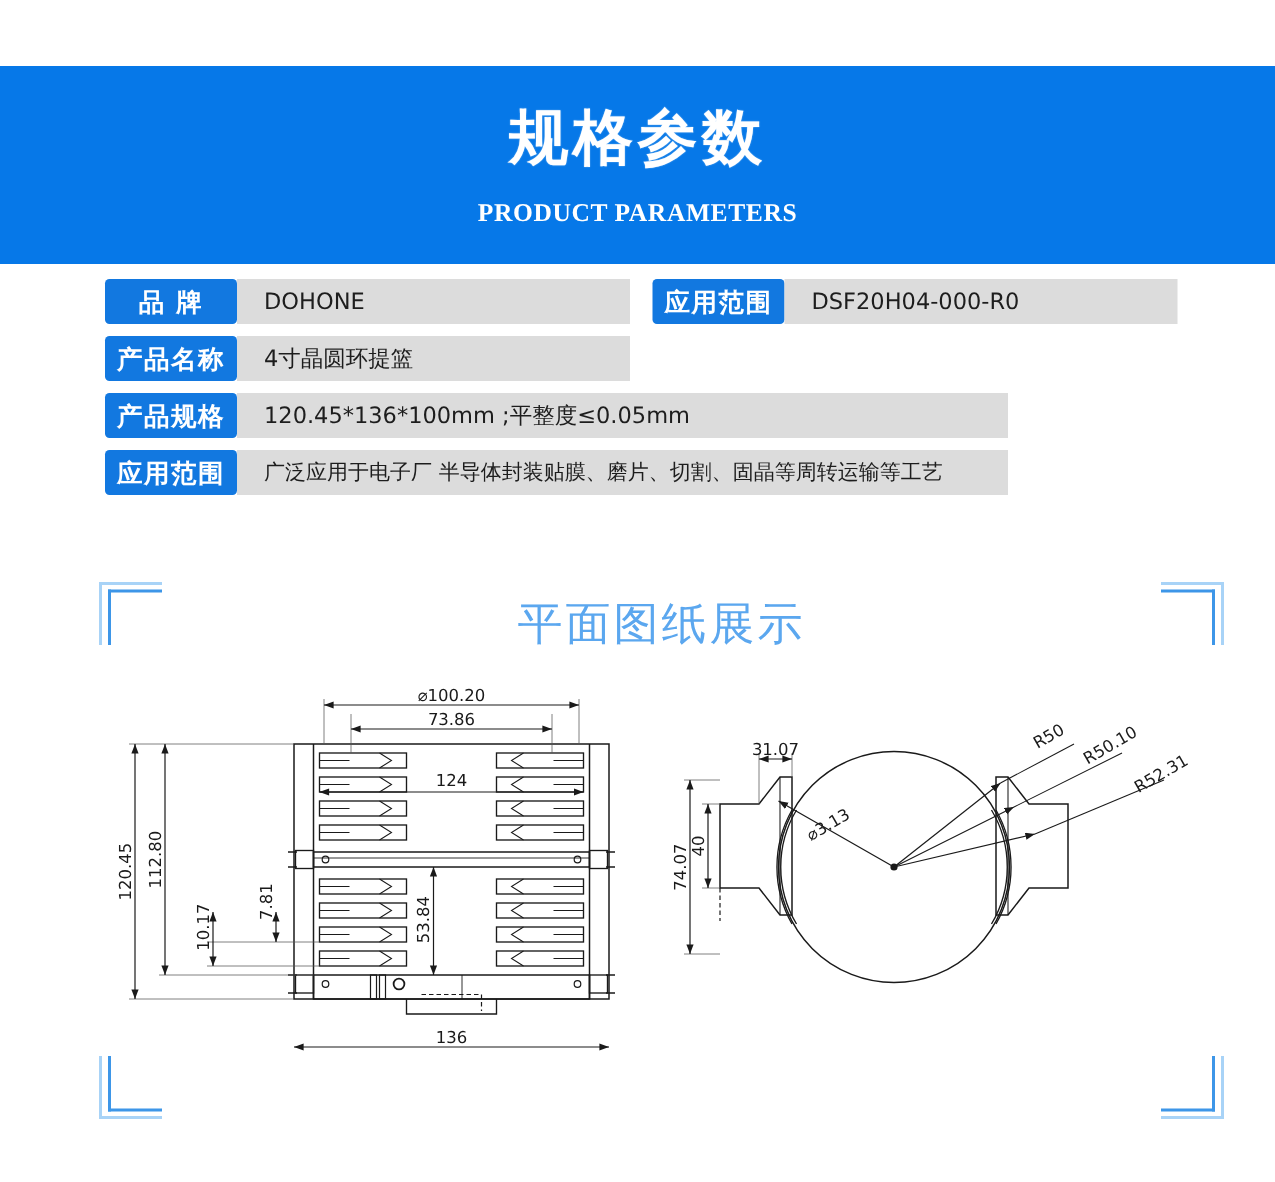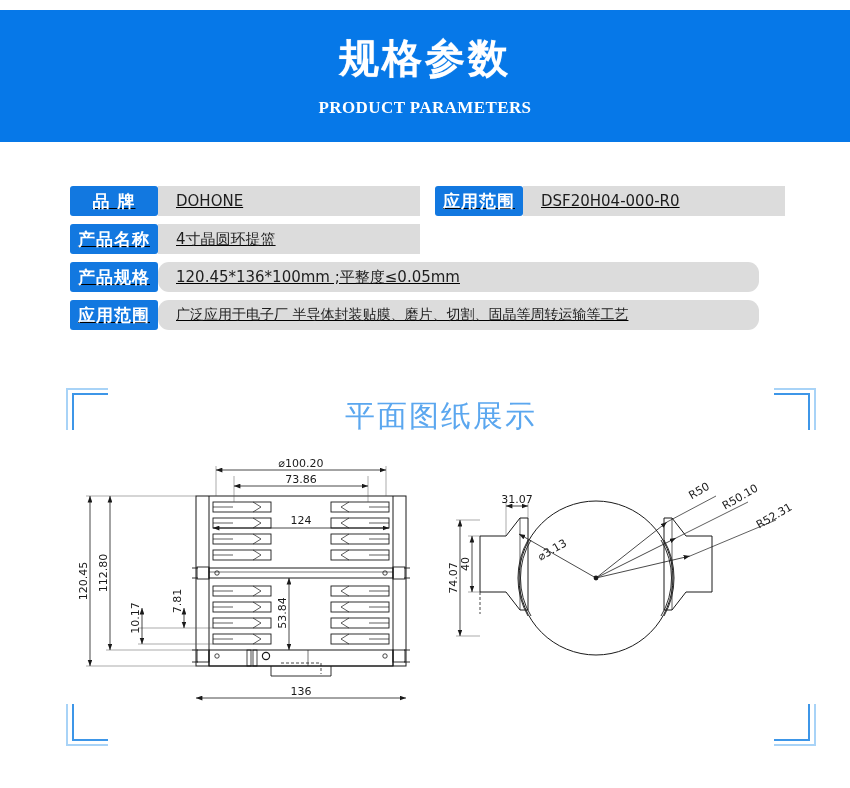--- a/index.html
+++ b/index.html
@@ -12,21 +12,21 @@
     height: 788px;
     position: relative;
     font-family: "Liberation Sans", "DejaVu Sans", sans-serif;
     overflow: hidden;
   }
 
   
   .banner {
     position: absolute;
     left: 0;
-    top: 10px;
+    top: 44px;
     width: 850px;
     height: 132px;
     background: #0678e8;
     display: flex;
     flex-direction: column;
     align-items: center;
     justify-content: center;
   }
   .banner-title {
     color: #ffffff;
@@ -45,21 +45,20 @@
     margin-top: 17px;
     font-family: "Liberation Serif", serif;
   }
 
   
   .specs {
     position: absolute;
     left: 0;
     top: 186px;
     width: 850px;
-    text-decoration: underline;
   }
   .spec-line {
     display: flex;
     align-items: center;
     padding-left: 70px;
     margin-bottom: 8px;
     height: 30px;
   }
   .spec-cell {
     display: flex;
@@ -92,21 +91,21 @@
     display: flex;
     align-items: center;
     padding: 0 18px;
     box-sizing: border-box;
     white-space: nowrap;
     overflow: hidden;
     font-family: "DejaVu Sans", sans-serif;
   }
   .half .spec-value { width: 262px; }
   .half-left { margin-right: 15px; }
-  .full .spec-value { width: 601px; border-radius: 11px; }
+  .full .spec-value { width: 514px; }
 
   
   .drawing-section {
     position: absolute;
     left: 16px;
     top: 378px;
     width: 850px;
     height: 410px;
   }
   .section-title {

